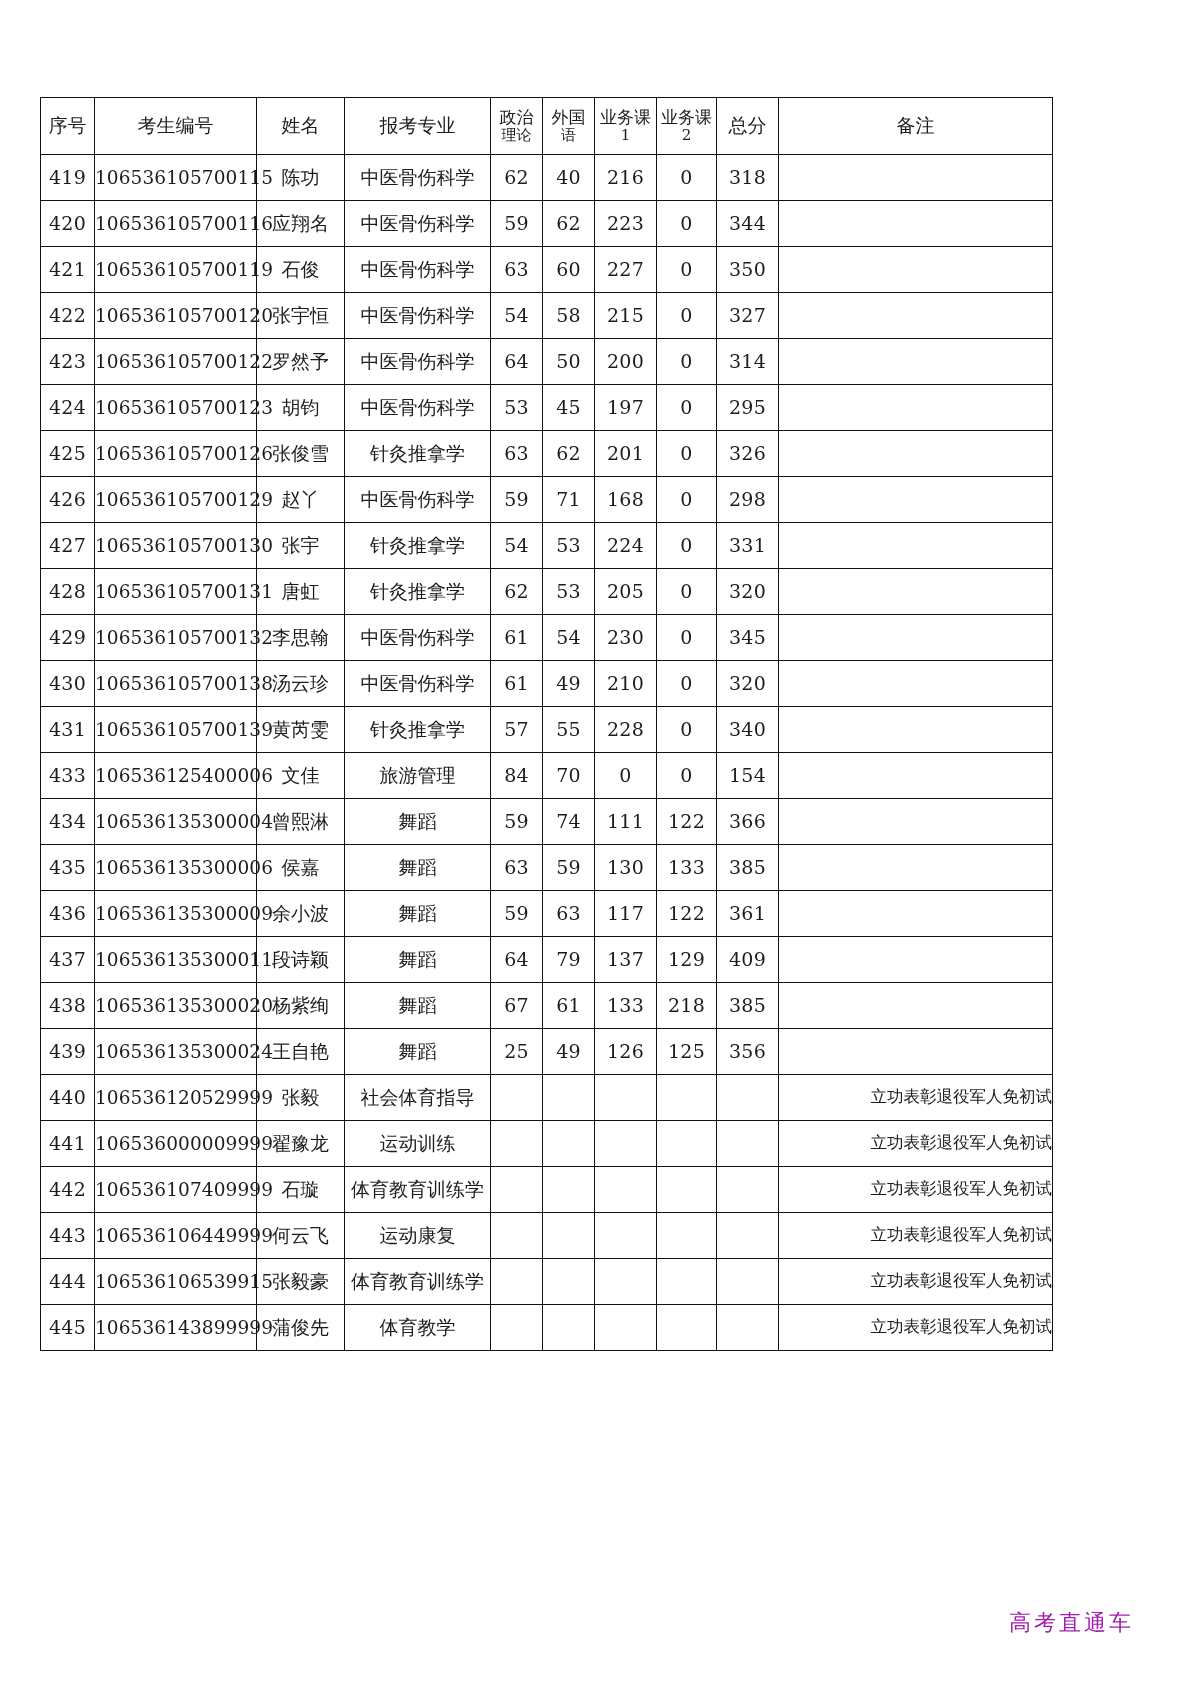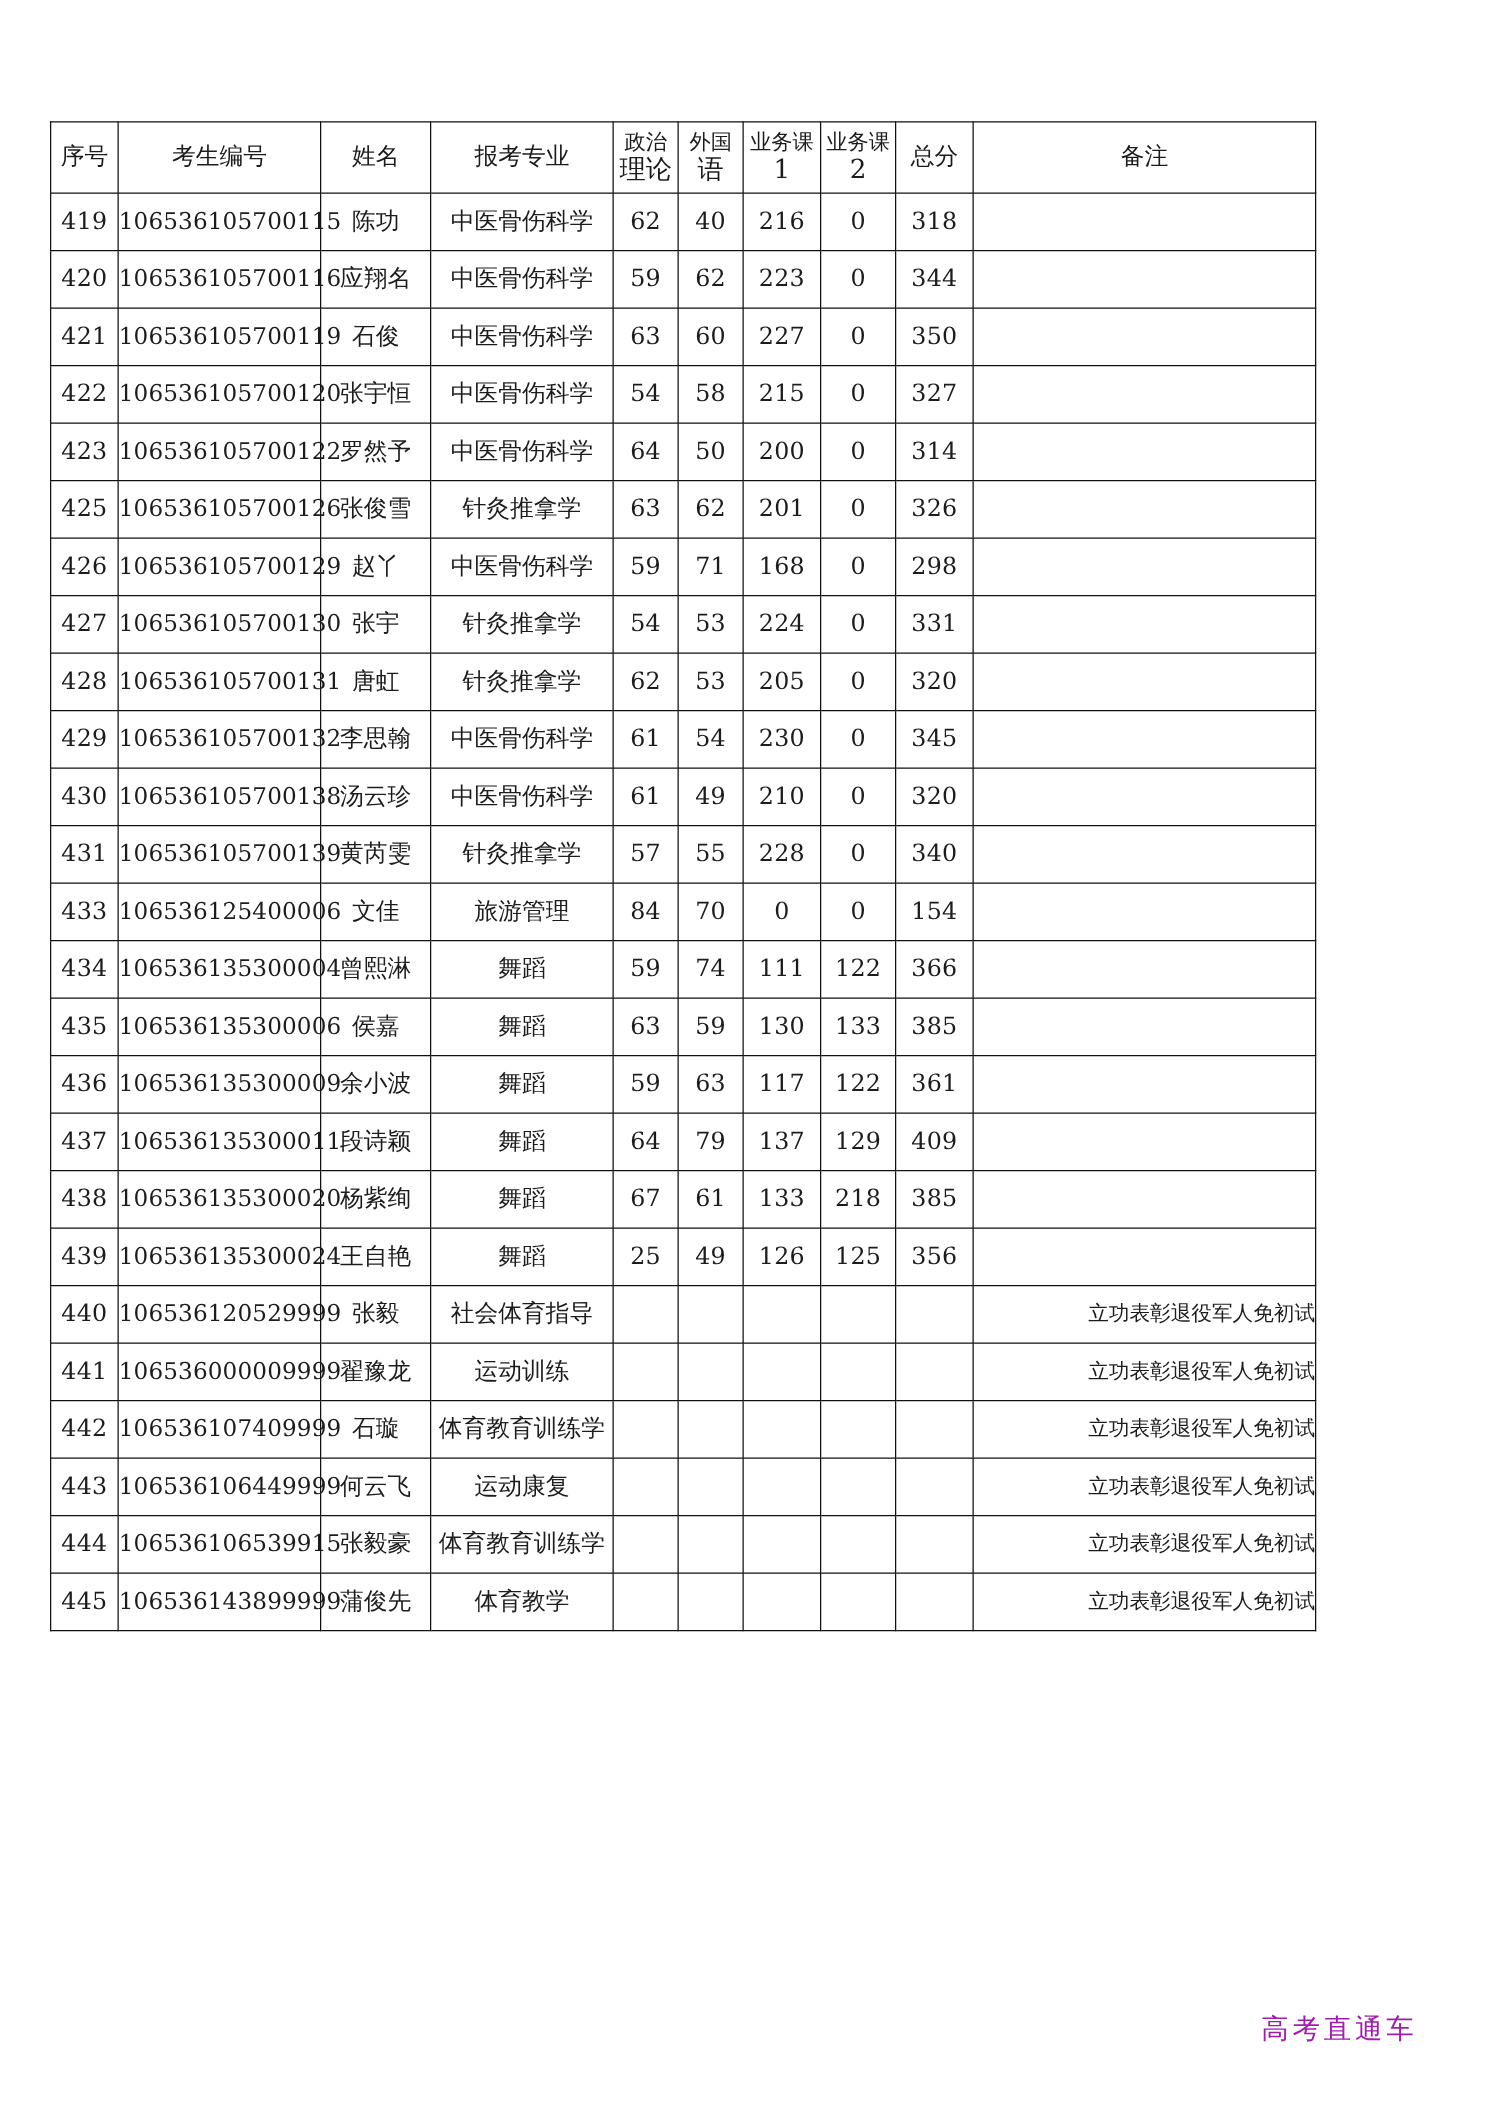--- a/index.html
+++ b/index.html
@@ -62,21 +62,21 @@
   col.c-remark  { width: 274px; }
 
   thead th {
     height: 56px;
     font-size: 19px;
   }
   thead th.small-stack {
     font-size: 17px;
   }
   thead th.small-stack .l1 { display: block; line-height: 1.1; }
-  thead th.small-stack .l2 { display: block; line-height: 1.1; font-size: 21px; }
+  thead th.small-stack .l2 { display: block; line-height: 1.1; font-size: 15px; }
 
   tbody td {
     height: 45px;
     font-size: 19px;
   }
   tbody td.num {
     font-size: 19px;
     letter-spacing: 0.2px;
   }
   tbody td.examno {
@@ -202,20 +202,32 @@
             <td class="name">罗然予</td>
             <td class="major">中医骨伤科学</td>
             <td class="num">64</td>
             <td class="num">50</td>
             <td class="num">200</td>
             <td class="num">0</td>
             <td class="num">314</td>
             <td class="remark"></td>
           </tr>
           <tr>
+            <td class="num">424</td>
+            <td class="examno">106536105700123</td>
+            <td class="name">胡钧</td>
+            <td class="major">中医骨伤科学</td>
+            <td class="num">53</td>
+            <td class="num">45</td>
+            <td class="num">197</td>
+            <td class="num">0</td>
+            <td class="num">295</td>
+            <td class="remark"></td>
+          </tr>
+          <tr>
             <td class="num">425</td>
             <td class="examno">106536105700126</td>
             <td class="name">张俊雪</td>
             <td class="major">针灸推拿学</td>
             <td class="num">63</td>
             <td class="num">62</td>
             <td class="num">201</td>
             <td class="num">0</td>
             <td class="num">326</td>
             <td class="remark"></td>

